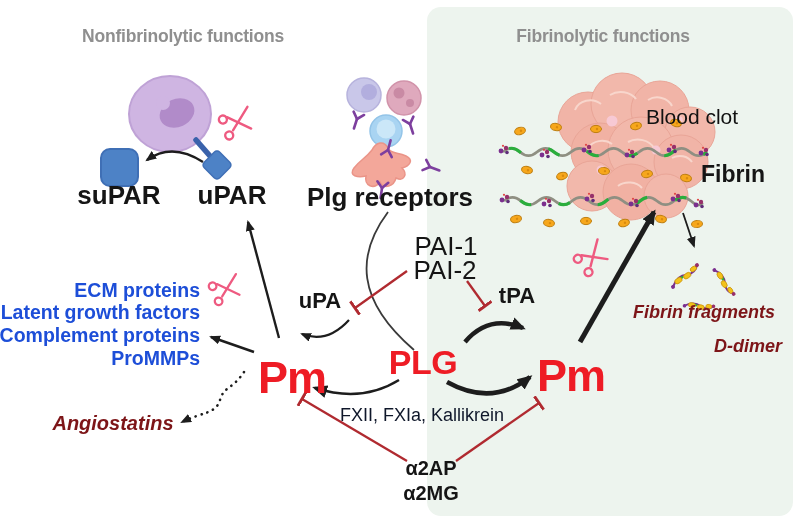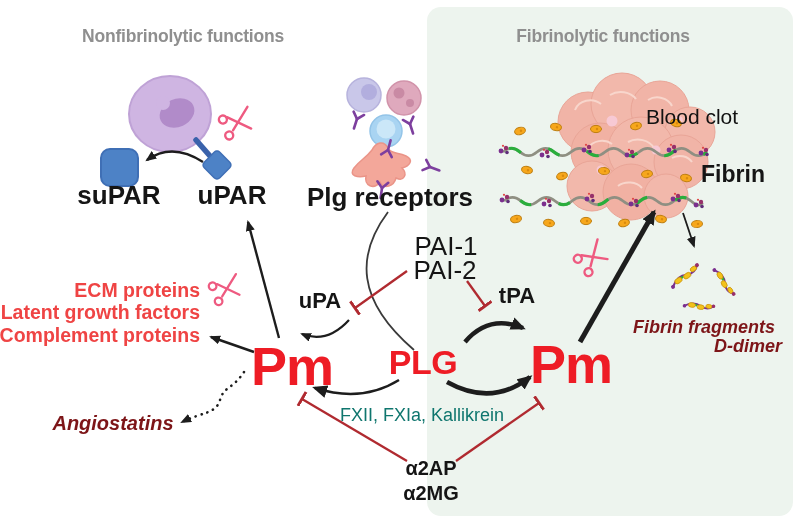--- a/index.html
+++ b/index.html
@@ -6,30 +6,30 @@
   .stage{position:relative;width:800px;height:525px;background:#ffffff;overflow:hidden;
          font-family:"Liberation Sans", sans-serif;}
   .panel{position:absolute;left:427px;top:7px;width:366px;height:509px;
          background:#edf4ee;border-radius:14px;}
   svg.layer{position:absolute;left:0;top:0;width:800px;height:525px;}
   .lbl{position:absolute;transform:translate(-50%,-50%);white-space:nowrap;color:#151515;line-height:1.05;}
   .hdr{font-size:17.5px;font-weight:bold;color:#8f8f8f;letter-spacing:-0.2px;}
   .b21{font-size:26px;font-weight:bold;}
   .b195{font-size:26px;font-weight:normal;}
   .b22{font-size:22px;font-weight:bold;}
-  .reg18{font-size:18px;font-weight:normal;color:#0f766e;}
+  .reg18{font-size:18px;font-weight:normal;color:#0f172a;}
   .clot-lbl{font-size:21px;font-weight:normal;color:#111;}
   .fibrin-lbl{font-size:23px;font-weight:bold;}
-  .redbig{color:#ee1c25;font-weight:bold;font-size:54px;letter-spacing:-1px;}
+  .redbig{color:#ee1c25;font-weight:bold;font-size:45px;letter-spacing:-1px;margin-top:12px;}
   .redmid{color:#ee1c25;font-weight:bold;font-size:34px;letter-spacing:-0.5px;}
   .maroon{color:#7d1518;font-weight:bold;font-style:italic;}
   .m20{font-size:20px;}
   .m18{font-size:18px;}
   .ecm{position:absolute;right:600px;transform:translateY(-50%);white-space:nowrap;
-       font-size:19.5px;font-weight:bold;color:#ef4444;}
+       font-size:19.5px;font-weight:bold;color:#1d4ed8;}
 </style>
 </head>
 <body>
 
 <div class="stage">
 
   <div class="panel"></div>
 
   <svg class="layer" viewBox="0 0 800 525">
     <defs>
@@ -218,26 +218,27 @@
   <div class="lbl fibrin-lbl" style="left:709px;top:174px;margin-left:24px;">Fibrin</div>
 
   <div class="lbl b195" style="left:446px;top:247px;">PAI-1</div>
   <div class="lbl b195" style="left:445px;top:271px;">PAI-2</div>
   <div class="lbl b22" style="left:320px;top:301px;text-align:right;">uPA</div>
   <div class="lbl b22" style="left:517px;top:296px;">tPA</div>
 
   <div class="ecm" style="top:290px;">ECM proteins</div>
   <div class="ecm" style="top:312px;">Latent growth factors</div>
   <div class="ecm" style="top:335px;text-align:center;">Complement proteins</div>
+  <div class="ecm" style="top:358px;">ProMMPs</div>
 
   <div class="lbl redbig" style="left:292px;top:366px;">Pm</div>
   <div class="lbl redmid" style="left:423px;top:363px;">PLG</div>
   <div class="lbl redbig" style="left:571px;top:364px;">Pm</div>
 
   <div class="lbl reg18" style="left:422px;top:415px;">FXII, FXIa, Kallikrein</div>
   <div class="lbl m20" style="left:431px;top:468px;font-weight:bold;">α2AP</div>
   <div class="lbl m20" style="left:431px;top:493px;font-weight:bold;">α2MG</div>
 
   <div class="lbl maroon m20" style="left:113px;top:423px;">Angiostatins</div>
-  <div class="lbl maroon m18" style="left:704px;top:327px;">Fibrin fragments</div>
+  <div class="lbl maroon m18" style="left:704px;top:312px;">Fibrin fragments</div>
   <div class="lbl maroon m18" style="left:704px;top:346px;margin-left:44px;">D-dimer</div>
 
 </div>
 
 </body></html>

